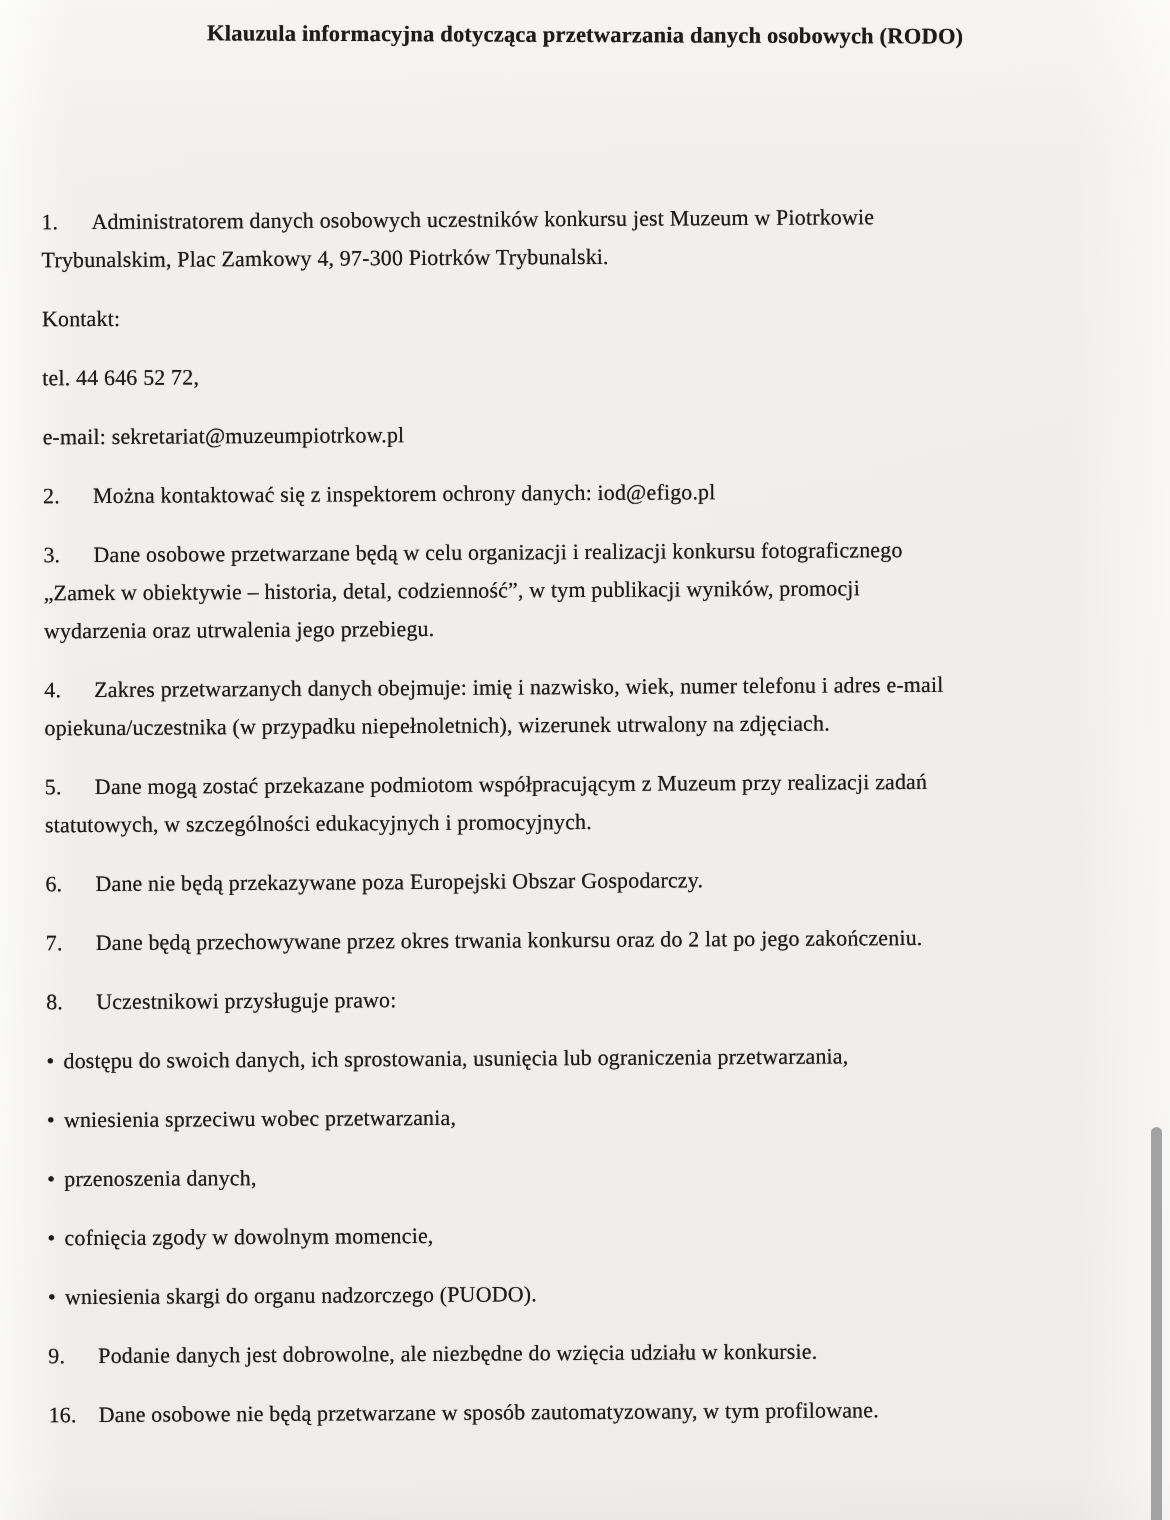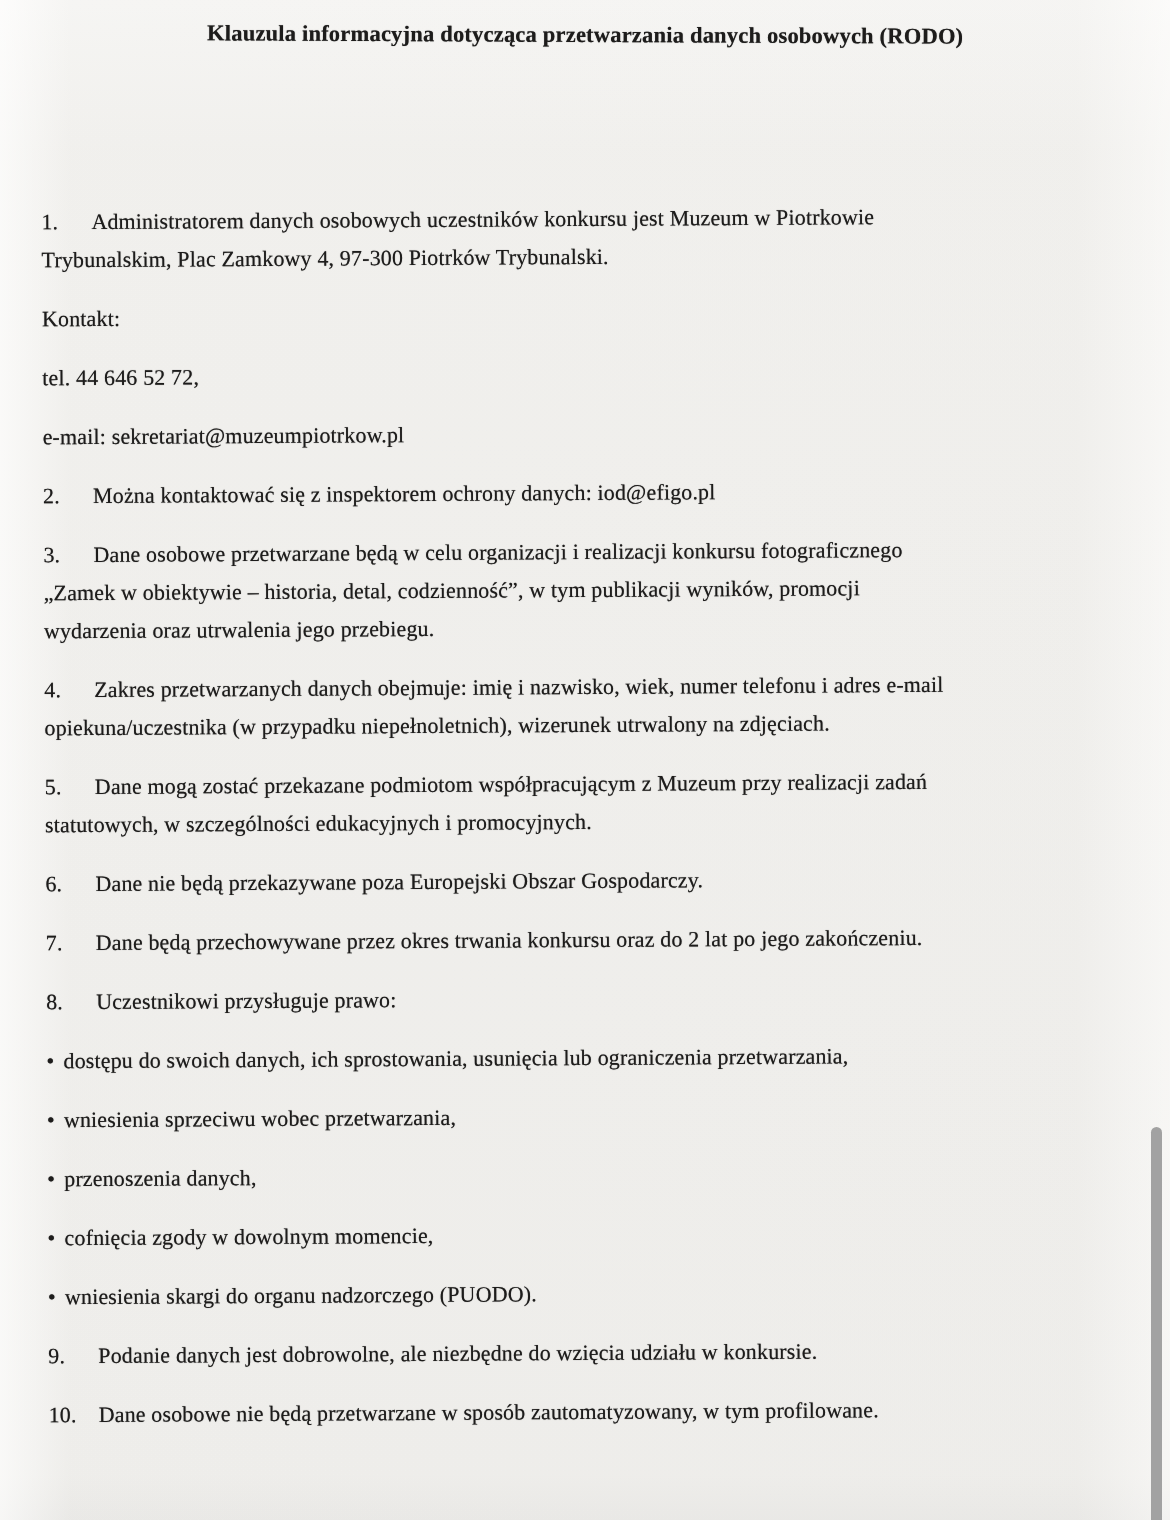--- a/index.html
+++ b/index.html
@@ -102,18 +102,18 @@
     <p class="para"><span class="bul">•</span><span class="txt">wniesienia sprzeciwu wobec przetwarzania,</span></p>
 
     <p class="para"><span class="bul">•</span><span class="txt">przenoszenia danych,</span></p>
 
     <p class="para"><span class="bul">•</span><span class="txt">cofnięcia zgody w dowolnym momencie,</span></p>
 
     <p class="para"><span class="bul">•</span><span class="txt">wniesienia skargi do organu nadzorczego (PUODO).</span></p>
 
     <p class="para"><span class="num">9.</span><span class="txt">Podanie danych jest dobrowolne, ale niezbędne do wzięcia udziału w konkursie.</span></p>
 
-    <p class="para"><span class="num">10.</span><span class="txt">Dane osobowe nie będą przetwarzane w sposób zautomatyzowany, w tym profilowane.</span></p>
+    <p class="para"><span class="num">16.</span><span class="txt">Dane osobowe nie będą przetwarzane w sposób zautomatyzowany, w tym profilowane.</span></p>
 
   </div>
 
   <div class="scroll-thumb"></div>
 </div>
 
 </body></html>

